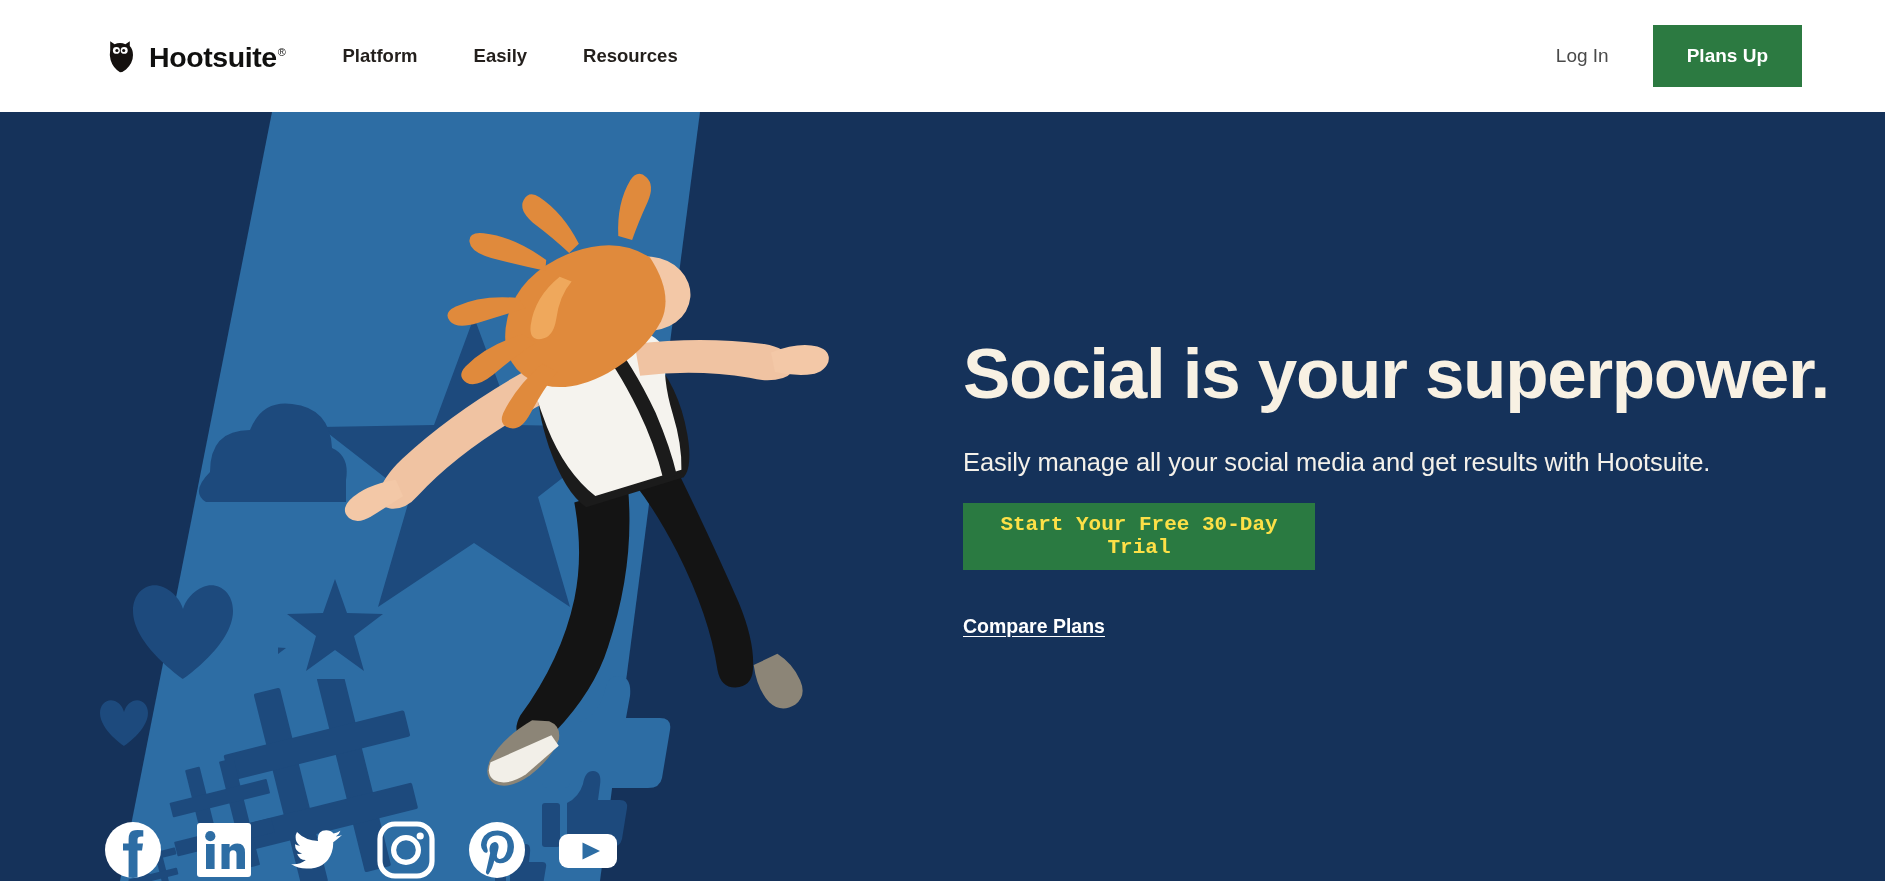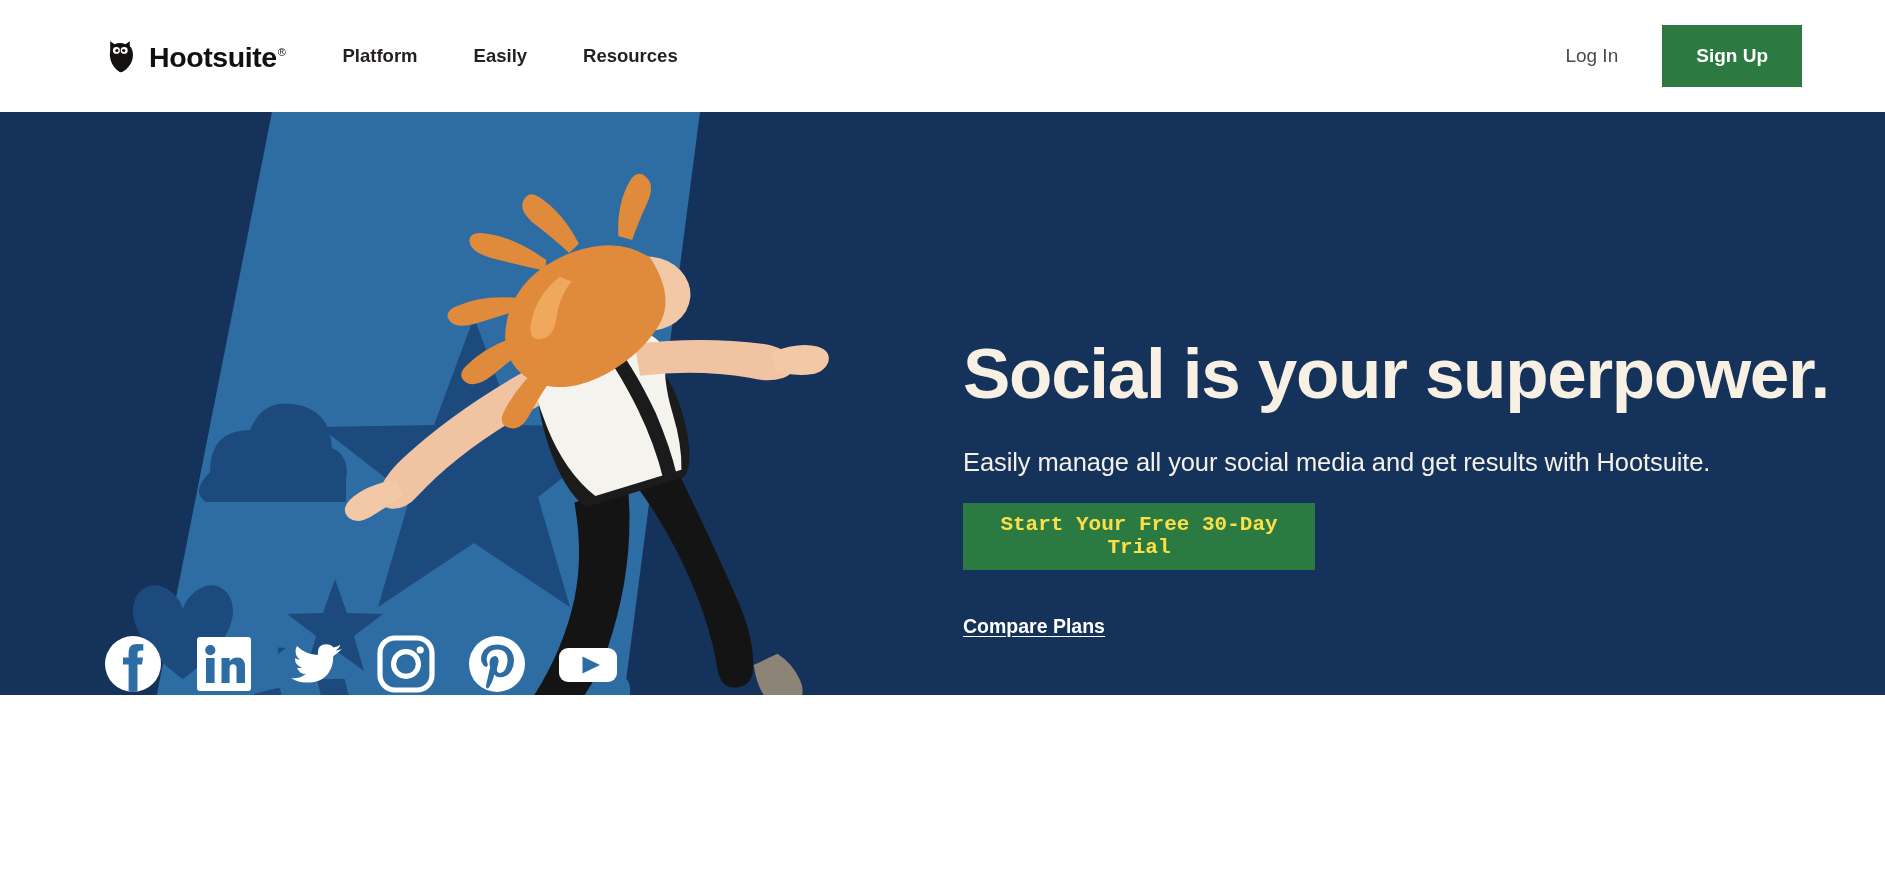--- a/index.html
+++ b/index.html
@@ -57,21 +57,21 @@
     font-size:19px; font-weight:bold;
     padding:0 34px; height:62px;
     display:flex; align-items:center; justify-content:center;
     border:none; cursor:pointer; white-space:nowrap;
     font-family:"Liberation Sans", sans-serif;
   }
 
   
   .hero {
     position:absolute; top:112px; left:0;
-    width:1885px; height:583px;
+    width:1885px; height:769px;
     background:#15325a;
     overflow:hidden;
   }
 
   
   .blue-band {
     position:absolute; top:0; left:0;
     width:1000px; height:769px;
     z-index:1;
   }
@@ -148,21 +148,21 @@
   </div>
 
   <nav class="nav">
     <div class="nav-item">Platform</div>
     <div class="nav-item">Easily</div>
     <div class="nav-item">Resources</div>
   </nav>
 
   <div class="header-right">
     <div class="login-link">Log In</div>
-    <button class="signup-btn">Sign Up</button>
+    <button class="signup-btn">Plans Up</button>
   </div>
 </div>
 
 <div class="hero">
 
   <svg class="blue-band" viewBox="0 0 1000 769" preserveAspectRatio="none">
     <polygon points="272,0 700,0 600,769 120,769" fill="#2d6da4"></polygon>
   </svg>
 
   <svg class="deco" style="left:278px; top:195px; width:460px; height:470px;" viewBox="0 0 460 470">

